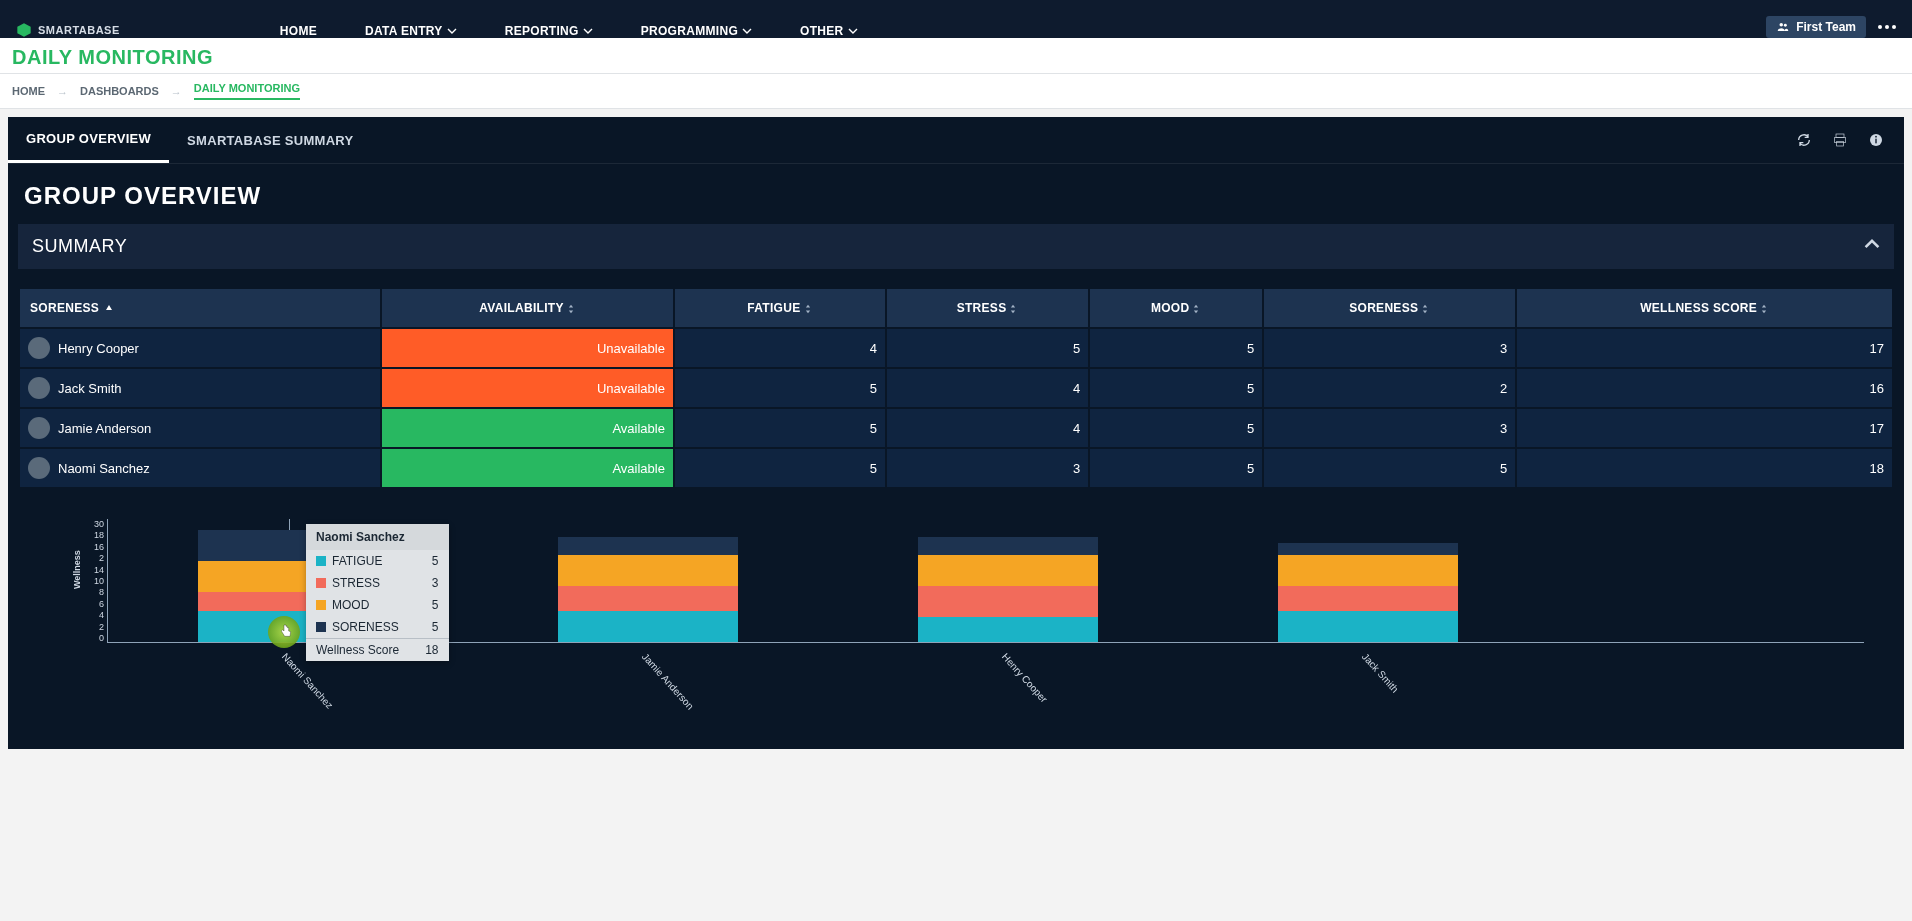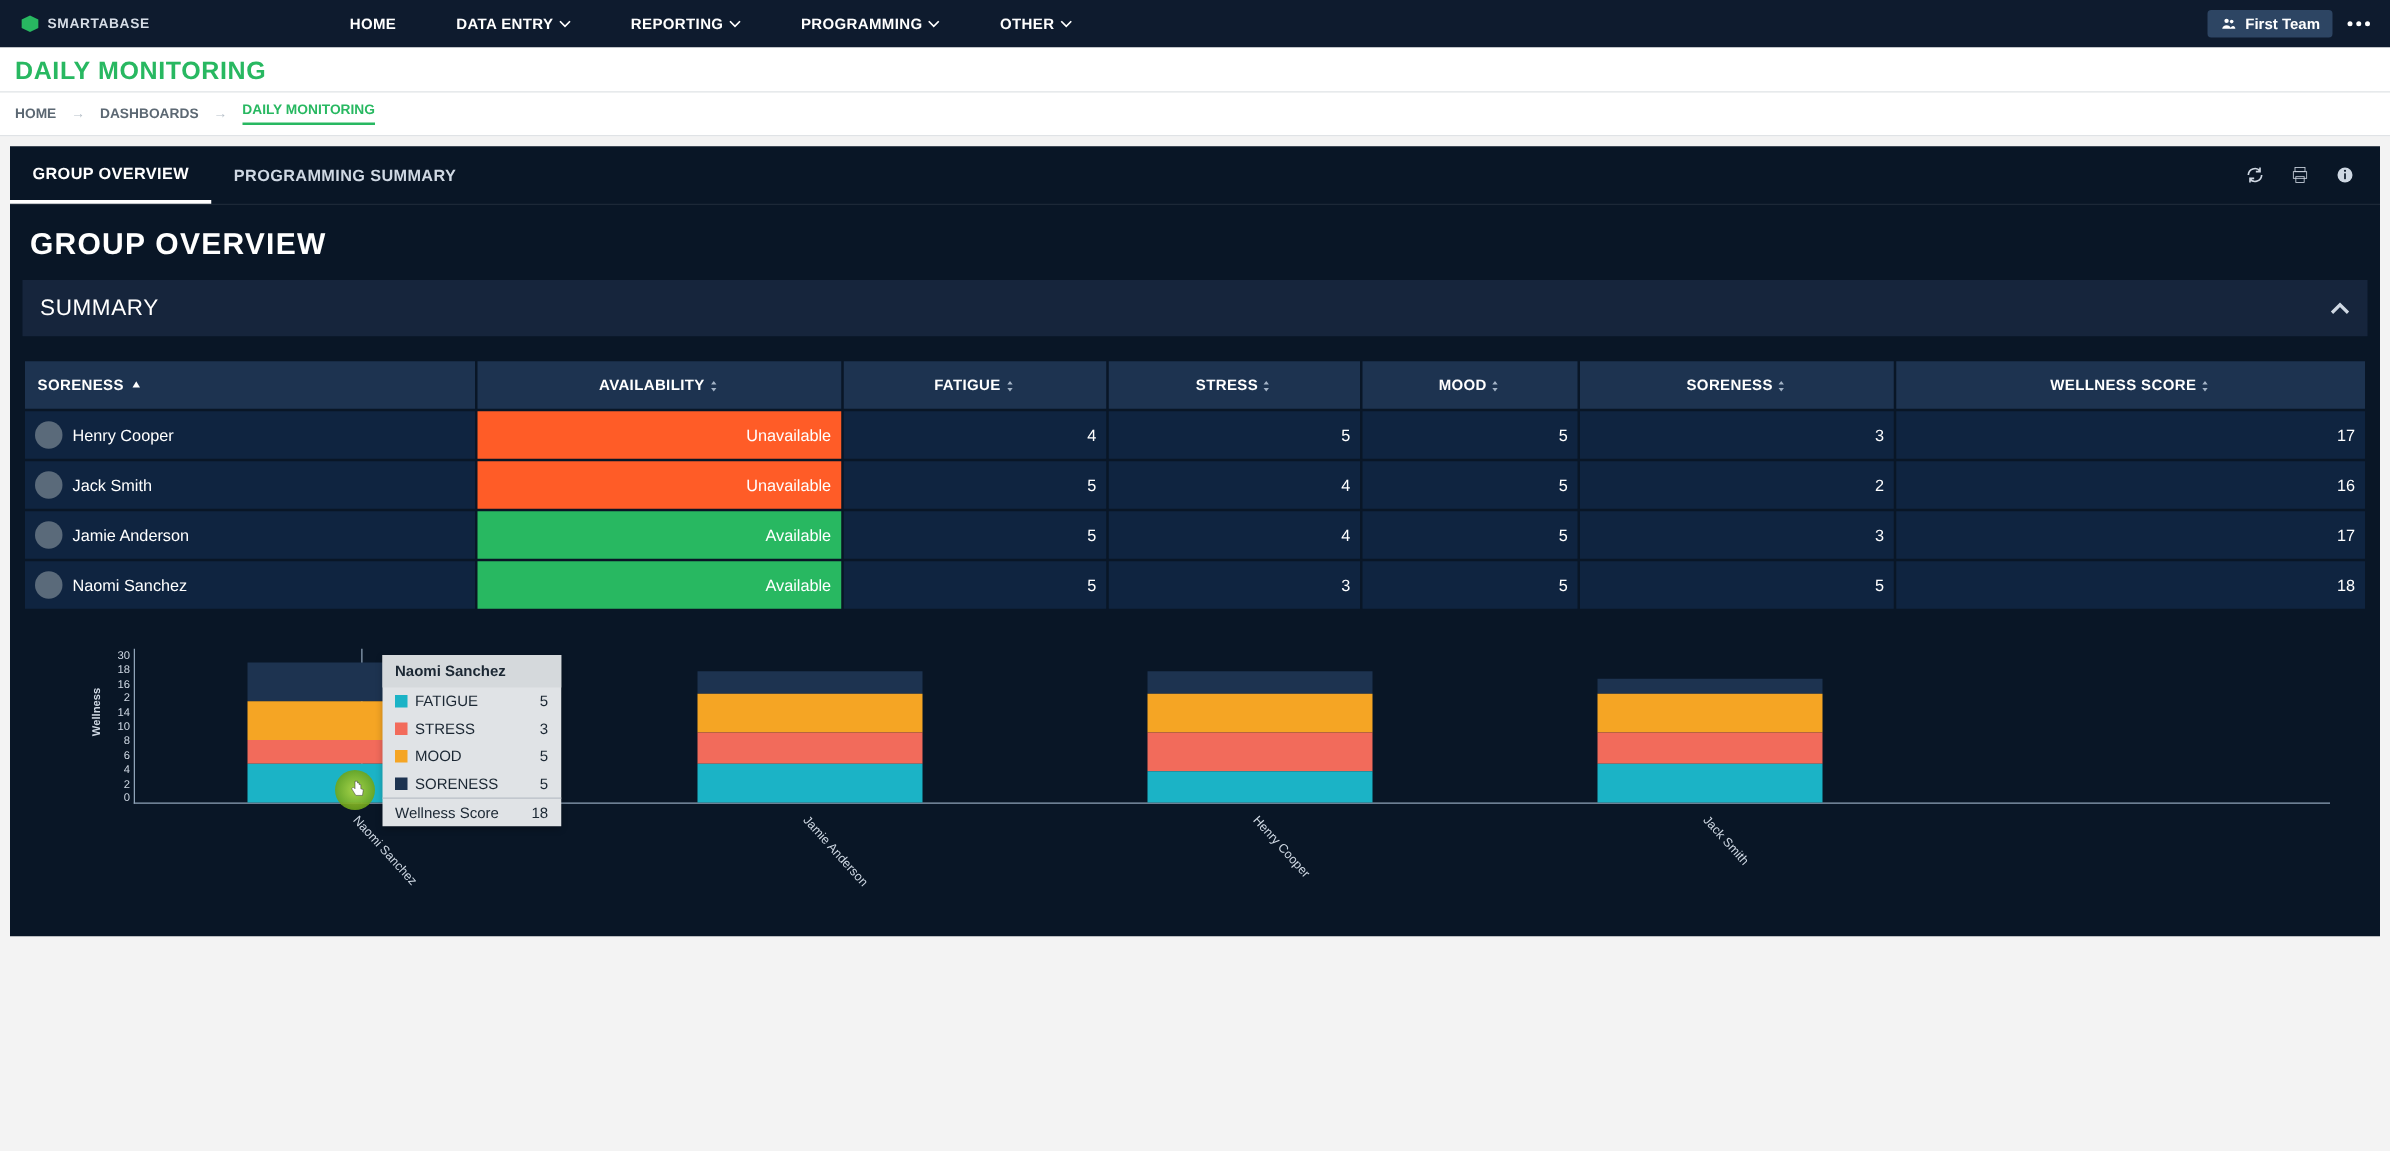--- a/index.html
+++ b/index.html
@@ -1,19 +1,19 @@
 <!DOCTYPE html>
 <html><head>
 <meta charset="utf-8">
 <style>
 * { margin:0; padding:0; box-sizing:border-box; }
 body { font-family:"Segoe UI",Arial,sans-serif; background:#f3f3f3; color:#fff; width:1912px; height:921px; overflow:hidden; }
 
 
-.topnav { height:38px; background:#0e1b2e; display:flex; align-items:center; padding:0 16px; gap:20px; }
+.topnav { height:38px; background:#0e1b2e; display:flex; align-items:flex-end; padding:0 16px; gap:20px; }
 .brand-wrap { display:flex; align-items:center; gap:6px; }
 .brand-icon { width:16px; height:16px; color:#28b861; }
 .brand-text { font-size:11px; font-weight:700; letter-spacing:0.5px; color:#d6dde6; }
 .nav-links { display:flex; gap:48px; margin-left:140px; }
 .nav-item { display:flex; align-items:center; gap:4px; font-size:12px; font-weight:700; color:#fff; letter-spacing:0.3px; cursor:pointer; text-transform:uppercase; }
 .nav-item .caret { width:10px; height:10px; }
 .topnav-right { margin-left:auto; display:flex; align-items:center; gap:12px; }
 .team-btn { display:flex; align-items:center; gap:6px; background:#2d4563; padding:4px 10px; border-radius:3px; font-size:12px; font-weight:600; cursor:pointer; }
 .team-btn .people-ic{width:14px;height:14px;}
 .more-dots { display:flex; gap:3px; cursor:pointer; }
@@ -32,21 +32,21 @@
 .main-panel { background:#091626; margin:8px; padding:0 0 30px 0; }
 .tabbar { display:flex; align-items:center; border-bottom:1px solid rgba(255,255,255,0.08); }
 .tab { padding:14px 18px; font-size:13px; font-weight:600; letter-spacing:0.3px; cursor:pointer; color:#cfd8e3; }
 .tab.active { border-bottom:3px solid #fff; color:#fff; }
 .tabbar-icons { margin-left:auto; display:flex; gap:20px; padding-right:20px; color:#cfd8e3; }
 .tabbar-icons .ico { width:16px; height:16px; cursor:pointer; }
 
 .section-heading { font-size:24px; font-weight:700; letter-spacing:1px; padding:18px 16px 14px; }
 
 .summary-block { margin:0 10px; }
-.summary-head { background:#16253c; padding:12px 14px; font-size:18px; font-weight:500; letter-spacing:0.5px; display:flex; align-items:center; }
+.summary-head { background:#16253c; padding:12px 14px; font-size:18px; font-weight:500; letter-spacing:0.5px; display:flex; }
 .summary-head .expand-ic { margin-left:auto; width:16px; height:16px; cursor:pointer; color:#cfd8e3; }
 
 .tbl { width:100%; border-collapse:separate; border-spacing:2px; margin-top:18px; }
 .tbl th { background:#1d3350; font-size:12px; font-weight:700; letter-spacing:0.3px; padding:12px 8px; text-align:center; cursor:pointer; }
 .tbl th:first-child { text-align:left; padding-left:10px; }
 .tbl th .sort-ic { width:10px; height:10px; display:inline-block; vertical-align:middle; margin-left:2px; }
 .tbl th.asc .asc-ic { width:8px; height:8px; display:inline-block; margin-left:2px; }
 .tbl td { background:#0f2440; font-size:13px; padding:8px; text-align:right; }
 .tbl td.athlete-cell { text-align:left; display:flex; align-items:center; gap:8px; }
 .avatar { width:22px; height:22px; border-radius:50%; background:#5a6a7a; display:inline-block; flex:none; }
@@ -137,21 +137,21 @@
   <span class="crumb">HOME</span>
   <span class="sep">→</span>
   <span class="crumb">DASHBOARDS</span>
   <span class="sep">→</span>
   <span class="crumb active">DAILY MONITORING</span>
 </div>
 
 <div class="main-panel">
   <div class="tabbar">
     <div class="tab active">GROUP OVERVIEW</div>
-    <div class="tab">PROGRAMMING SUMMARY</div>
+    <div class="tab">SMARTABASE SUMMARY</div>
     <div class="tabbar-icons">
       <svg class="ico" viewBox="0 0 24 24">
           <path d="M4 12a8 8 0 0 1 14-5M20 12a8 8 0 0 1-14 5M18 3v5h-5M6 21v-5h5" stroke="currentColor" stroke-width="2" fill="none"></path>
         </svg>
       <svg class="ico" viewBox="0 0 24 24">
           <rect x="6" y="3" width="12" height="5" stroke="currentColor" fill="none"></rect>
           <rect x="4" y="8" width="16" height="8" stroke="currentColor" fill="none"></rect>
           <rect x="7" y="14" width="10" height="7" stroke="currentColor" fill="none"></rect>
         </svg>
       <svg class="ico" viewBox="0 0 24 24">

